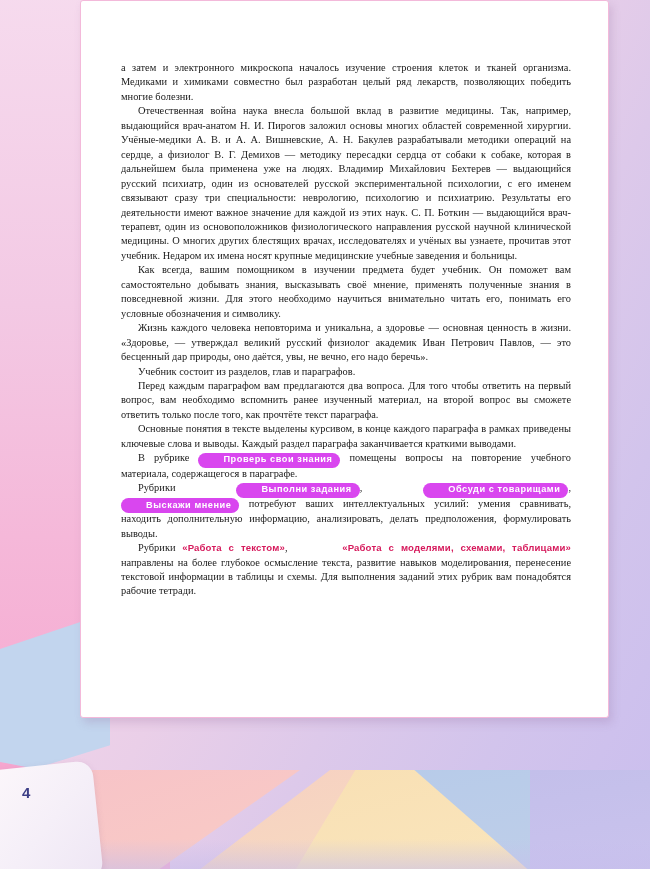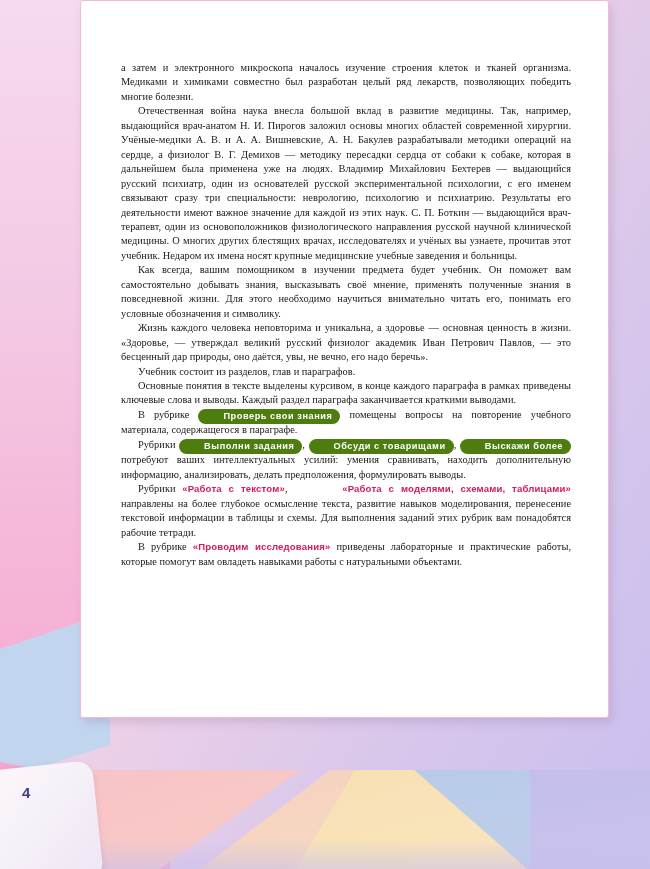--- a/index.html
+++ b/index.html
@@ -162,21 +162,21 @@
   .indent {
     text-indent: 17px;
   }
   .noindent {
     text-indent: 0;
   }
 
   
   .badge {
     display: inline-block;
-    background: #4d7c0f;
+    background: #d946ef;
     color: #ffffff;
     font-family: "Liberation Sans", sans-serif;
     font-weight: bold;
     font-size: 9.2px;
     line-height: 11.5px;
     padding: 1.5px 8px 2px 8px;
     border-radius: 8px;
     letter-spacing: 0.55px;
     vertical-align: baseline;
     position: relative;
@@ -223,27 +223,27 @@
   <div class="pagenum">4</div>
 
   <div class="sheet">
     <div class="textblock">
 
       <p class="noindent">а затем и электронного микроскопа началось изучение строения клеток и тканей организма. Медиками и химиками совместно был разработан целый ряд лекарств, позволяющих победить многие болезни.</p>
       <p class="indent">Отечественная война наука внесла большой вклад в развитие медицины. Так, например, выдающийся врач-анатом Н. И. Пирогов заложил основы многих областей современной хирургии. Учёные-медики А. В. и А. А. Вишневские, А. Н. Бакулев разрабатывали методики операций на сердце, а физиолог В. Г. Демихов — методику пересадки сердца от собаки к собаке, которая в дальнейшем была применена уже на людях. Владимир Михайлович Бехтерев — выдающийся русский психиатр, один из основателей русской экспериментальной психологии, с его именем связывают сразу три специальности: неврологию, психологию и психиатрию. Результаты его деятельности имеют важное значение для каждой из этих наук. С. П. Боткин — выдающийся врач-терапевт, один из основоположников физиологического направления русской научной клинической медицины. О многих других блестящих врачах, исследователях и учёных вы узнаете, прочитав этот учебник. Недаром их имена носят крупные медицинские учебные заведения и больницы.</p>
       <p class="indent">Как всегда, вашим помощником в изучении предмета будет учебник. Он поможет вам самостоятельно добывать знания, высказывать своё мнение, применять полученные знания в повседневной жизни. Для этого необходимо научиться внимательно читать его, понимать его условные обозначения и символику.</p>
       <p class="indent">Жизнь каждого человека неповторима и уникальна, а здоровье — основная ценность в жизни. «Здоровье, — утверждал великий русский физиолог академик Иван Петрович Павлов, — это бесценный дар природы, оно даётся, увы, не вечно, его надо беречь».</p>
       <p class="indent">Учебник состоит из разделов, глав и параграфов.</p>
+      <p class="indent">Перед каждым параграфом вам предлагаются два вопроса. Для того чтобы ответить на первый вопрос, вам необходимо вспомнить ранее изученный материал, на второй вопрос вы сможете ответить только после того, как прочтёте текст параграфа.</p>
       <p class="indent">Основные понятия в тексте выделены курсивом, в конце каждого параграфа в рамках приведены ключевые слова и выводы. Каждый раздел параграфа заканчивается краткими выводами.</p>
 
       <p class="indent"><span>В рубрике</span> <span class="badge">Проверь свои знания</span> <span>помещены вопросы на повторение учебного материала, содержащегося в параграфе.</span></p>
 
-      <p class="indent"><span>Рубрики</span> <span class="badge">Выполни задания</span><span>,</span> <span class="badge">Обсуди с товарищами</span><span>,</span> <span class="badge">Выскажи более</span> <span>потребуют ваших интеллектуальных усилий: умения сравнивать, находить дополнительную информацию, анализировать, делать предположения, формулировать выводы.</span></p>
+      <p class="indent"><span>Рубрики</span> <span class="badge">Выполни задания</span><span>,</span> <span class="badge">Обсуди с товарищами</span><span>,</span> <span class="badge">Выскажи мнение</span> <span>потребуют ваших интеллектуальных усилий: умения сравнивать, находить дополнительную информацию, анализировать, делать предположения, формулировать выводы.</span></p>
 
       <p class="indent"><span>Рубрики</span> <span class="redtitle">«Работа с текстом»</span><span>,</span> <span class="redtitle-wrap">«Работа с моделями, схемами, таблицами»</span> <span>направлены на более глубокое осмысление текста, развитие навыков моделирования, перенесение текстовой информации в таблицы и схемы. Для выполнения заданий этих рубрик вам понадобятся рабочие тетради.</span></p>
 
-      <p class="indent"><span>В рубрике</span> <span class="redtitle">«Проводим исследования»</span> <span>приведены лабораторные и практические работы, которые помогут вам овладеть навыками работы с натуральными объектами.</span></p>
 
 
     </div>
   </div>
 
 </div>
 
 </body></html>

